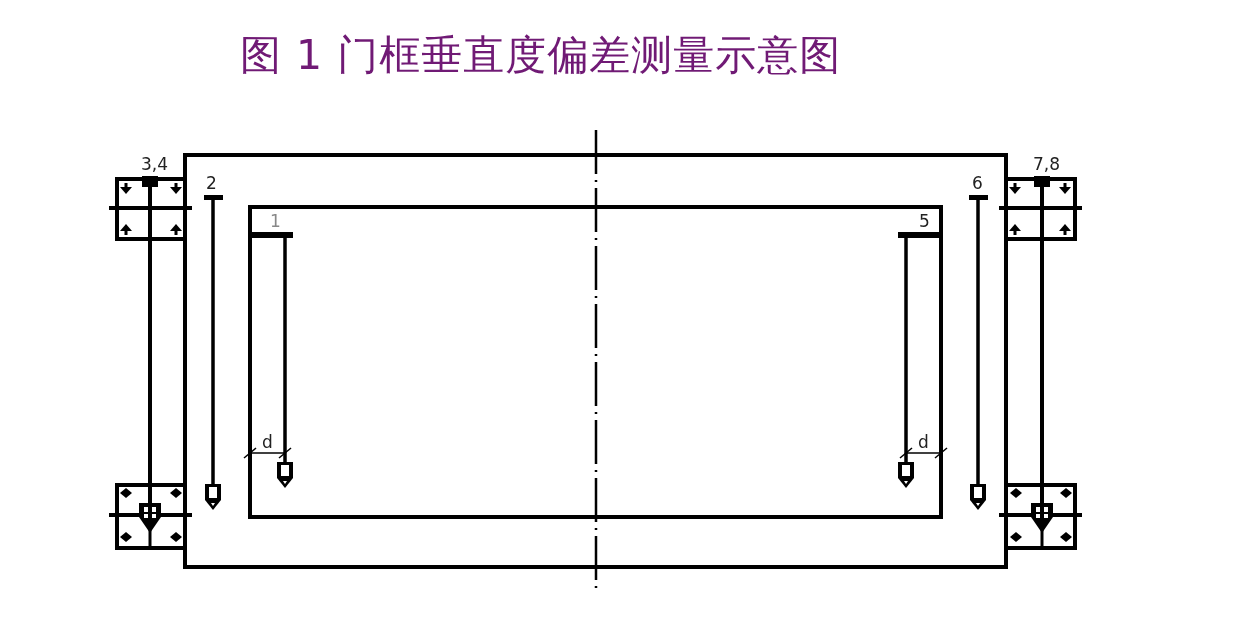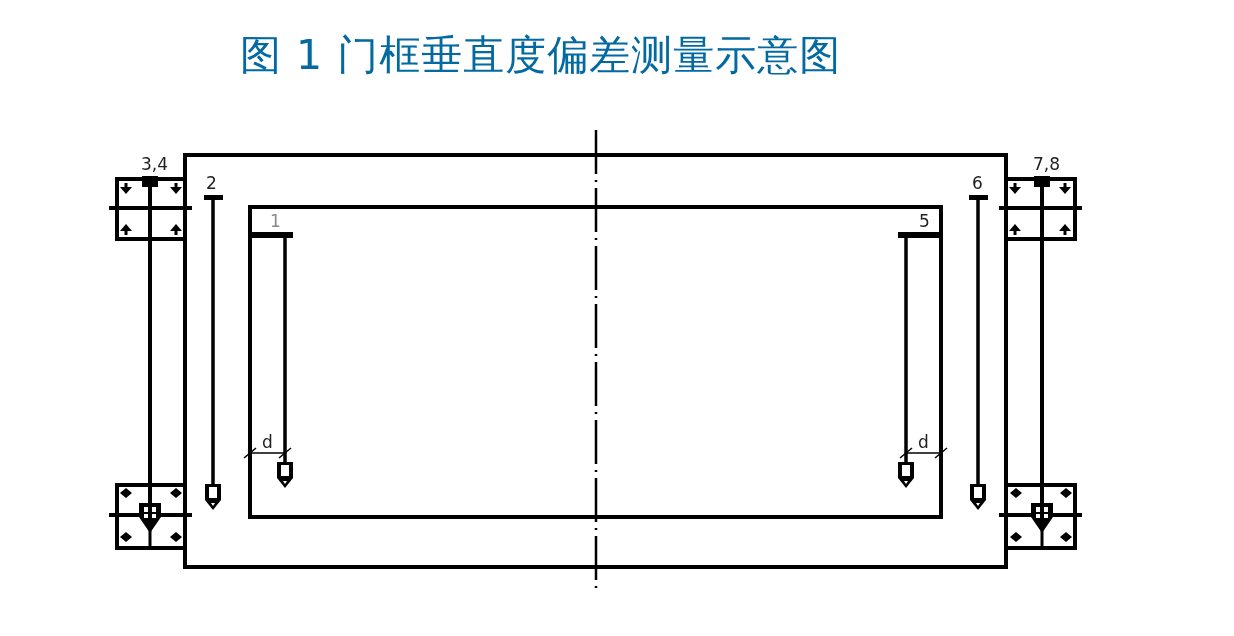--- a/index.html
+++ b/index.html
@@ -1,20 +1,20 @@
 <!DOCTYPE html>
 <html><head>
 <meta charset="utf-8">
 <style>
   html, body { margin: 0; padding: 0; background: #ffffff; }
   body { width: 1234px; height: 636px; position: relative; overflow: hidden;
          font-family: "DejaVu Sans", "Liberation Sans", sans-serif; }
   .title {
     position: absolute; left: 240px; top: 28px;
-    font-size: 41px; color: #0369a1; letter-spacing: 1px; white-space: nowrap;
+    font-size: 41px; color: #701a75; letter-spacing: 1px; white-space: nowrap;
     font-family: "DejaVu Sans", sans-serif;
   }
   svg.diagram { position: absolute; left: 0; top: 0; }
   .lbl { font-family: "DejaVu Sans", sans-serif; font-size: 17px; fill: #222222; }
   .lbl-faint { fill: #888888; }
 </style>
 </head>
 <body>
 
 <div class="title">图 1 门框垂直度偏差测量示意图</div>

